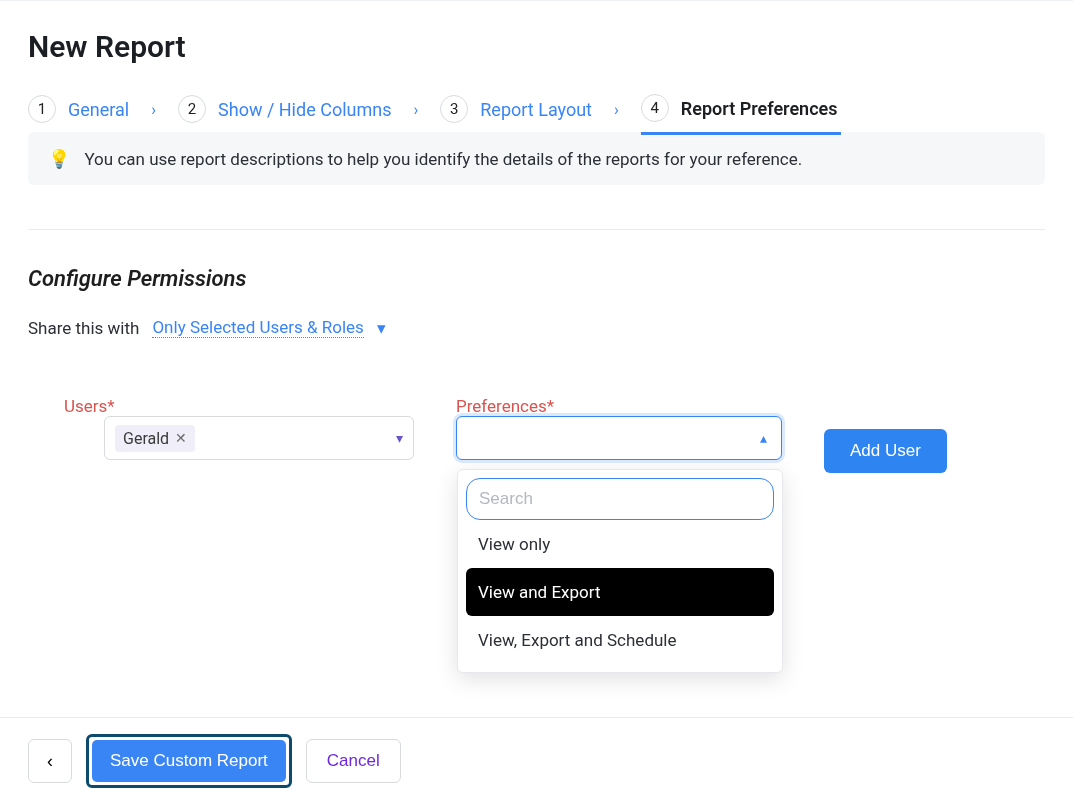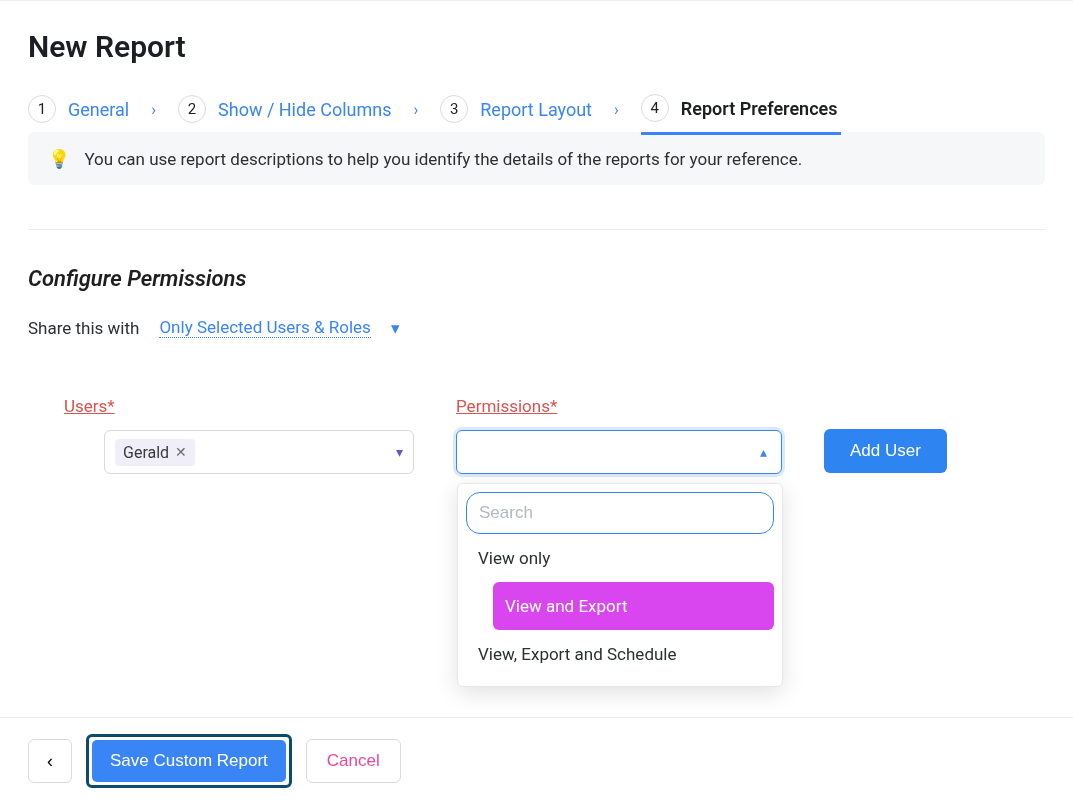--- a/index.html
+++ b/index.html
@@ -26,25 +26,25 @@
     .step.active { border-bottom: 3px solid #3a85f5; padding-bottom: 10px; margin-bottom: -11px; padding-right:4px; }
     .chevron { color: #3a85f5; font-size: 16px; padding: 0 6px; }
     .tip-box {
       margin-top: 0; background: #f6f7f9; border-radius: 6px;
       padding: 16px 20px; display: flex; align-items: center; gap: 14px;
       font-size: 17px; color: #2c2f35;
     }
     .bulb { color: #f5b642; font-size: 18px; }
     .divider { height: 1px; background: #e9ecef; margin: 44px 0 36px 0; }
     .section-title { font-size: 22px; font-weight: 600; margin-bottom: 26px; font-style: italic; }
-    .share-row { font-size: 17px; color: #2c2f35; display:flex; align-items:center; gap:20px; }
+    .share-row { font-size: 17px; color: #2c2f35; display:flex; align-items:center; gap:13px; }
     .share-link { color:#3a85f5; border-bottom: 1px dotted #3a85f5; cursor: pointer; }
     .share-caret { color:#3a85f5; }
     .form-row { display: flex; gap: 42px; align-items: flex-start; margin-top: 58px; padding-left: 36px; }
-    .field-label { color: #d9534f; font-size: 17px; margin-bottom: 14px; display:block;text-decoration:underline; }
+    .field-label { color: #d9534f; font-size: 17px; display:block; }
     .select-box {
       width: 310px; height: 44px; border: 1px solid #d7dbe0; border-radius: 6px;
       display:flex; align-items:center; padding: 0 10px; justify-content: space-between;
       position: relative; background:#fff;margin-left:40px;
     }
     .chip {
       background:#f0eef8; border-radius:4px; padding:4px 8px; font-size:16px; color:#3a3a3a;
       display:flex; align-items:center; gap:6px;
     }
     .chip-x { color:#6b6b6b; font-size:14px; cursor:pointer; }
@@ -60,21 +60,21 @@
       position:absolute; top: 52px; left:0; width:326px;
       background:#fff; border:1px solid #e6e8eb; border-radius:6px;
       box-shadow: 0 6px 22px rgba(0,0,0,0.12); padding:8px;
     }
     .dd-search {
       width:100%; height:42px; border:1px solid #3a85f5; border-radius:14px;
       padding:0 12px; font-size:17px; outline:none;
     }
     .dd-search::placeholder { color:#b3b8c1; }
     .dd-item { padding:14px 12px; font-size:17px; color:#2c2f35; border-radius:6px; cursor:pointer; }
-    .dd-item.highlight { background:#d946ef; color:#fff;margin-left:27px; }
+    .dd-item.highlight { background:#000000; color:#fff; }
     .add-user-btn {
       background:#2e84f0; color:#fff; border:none; border-radius:6px;
       padding: 12px 26px; font-size:17px; cursor:pointer; height:44px;
       margin-top: 33px;
     }
     .footer {
       position:absolute; bottom:0; left:0; right:0;
       border-top:1px solid #e9ecef; padding:16px 28px;
       display:flex; align-items:center; gap:14px; background:#fff;
     }
@@ -83,21 +83,21 @@
       background:#fff; display:flex; align-items:center; justify-content:center;
       font-size:18px; cursor:pointer;
     }
     .save-wrap { border:3px solid #0c4a6e; padding:3px; border-radius:6px; }
     .save-btn {
       background:#3a85f5; color:#fff; border:none; border-radius:5px;
       padding:11px 18px; font-size:17px; cursor:pointer;
     }
     .cancel-btn {
       background:#fff; border:1px solid #d7dbe0; border-radius:6px;
-      padding:11px 20px; font-size:17px; cursor:pointer; color:#ec4899;
+      padding:11px 20px; font-size:17px; cursor:pointer; color:#6d28d9;
     }
   </style>
 </head>
 <body>
 
 <div class="page">
   <h1 class="title">New Report</h1>
 
   <div class="stepper">
     <div class="step">
@@ -142,21 +142,21 @@
       <div class="select-box">
         <div class="chip">
           <span>Gerald</span>
           <span class="chip-x">✕</span>
         </div>
         <span class="caret-down">▾</span>
       </div>
     </div>
 
     <div style="position:relative;">
-      <label class="field-label">Permissions*</label>
+      <label class="field-label">Preferences*</label>
       <div class="perm-box">
         <span class="caret-up">▴</span>
         <div class="dropdown">
           <input class="dd-search" placeholder="Search" style="">
           <div class="dd-item">View only</div>
           <div class="dd-item highlight">View and Export</div>
           <div class="dd-item">View, Export and Schedule</div>
         </div>
       </div>
     </div>

